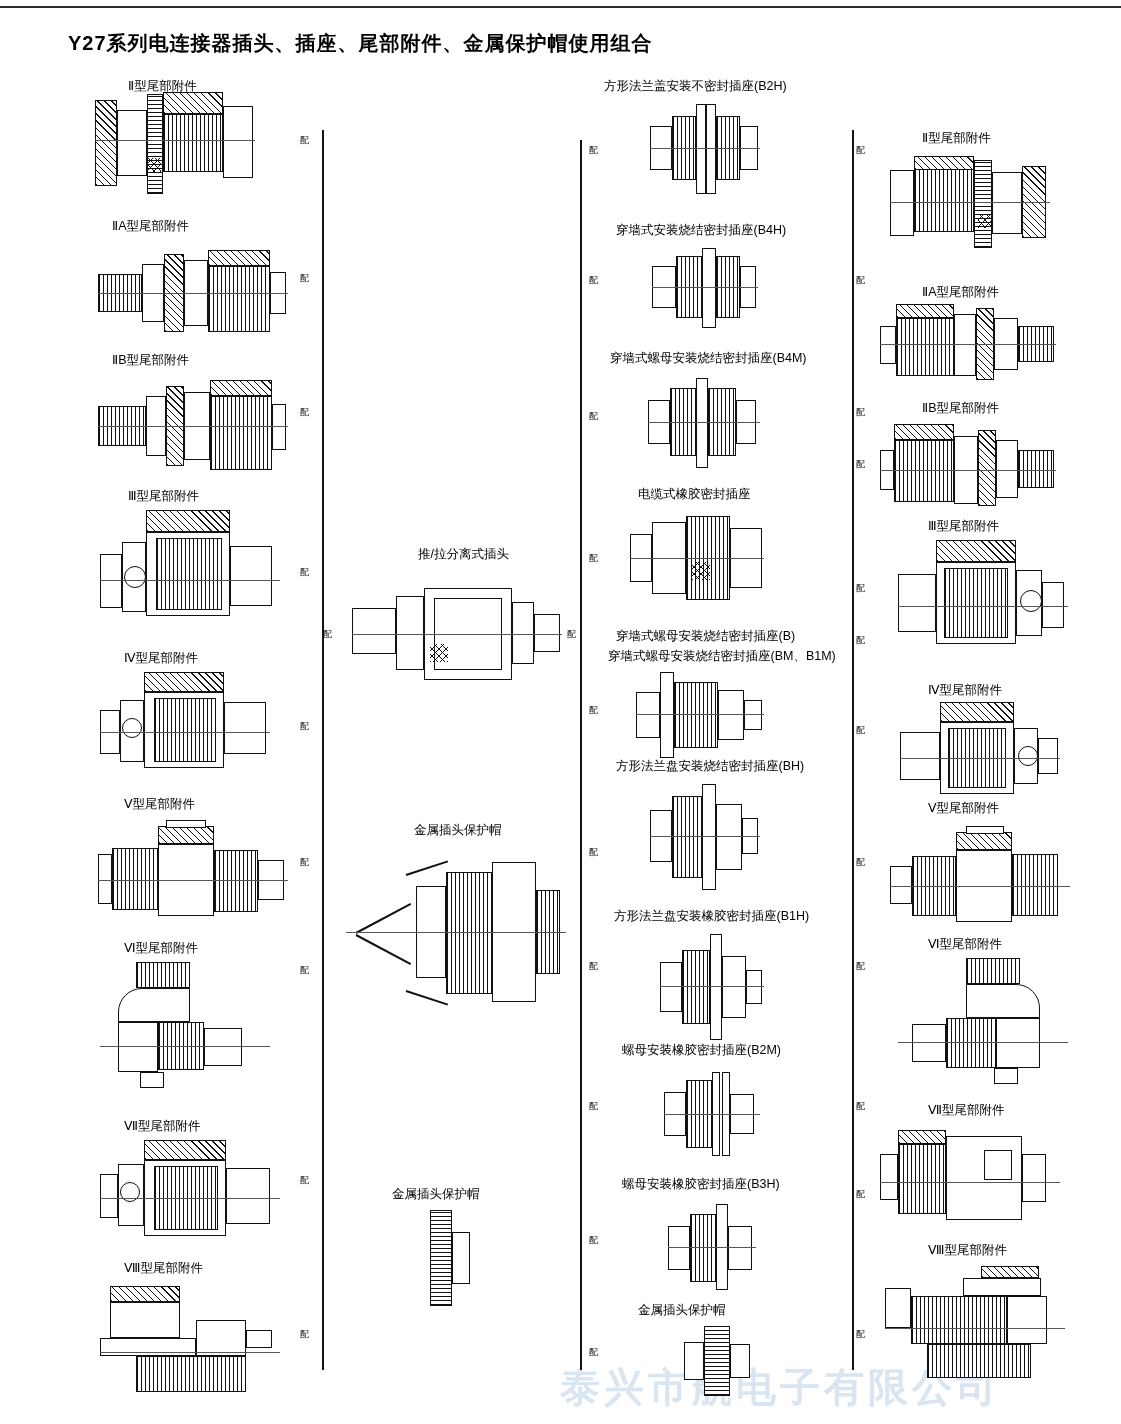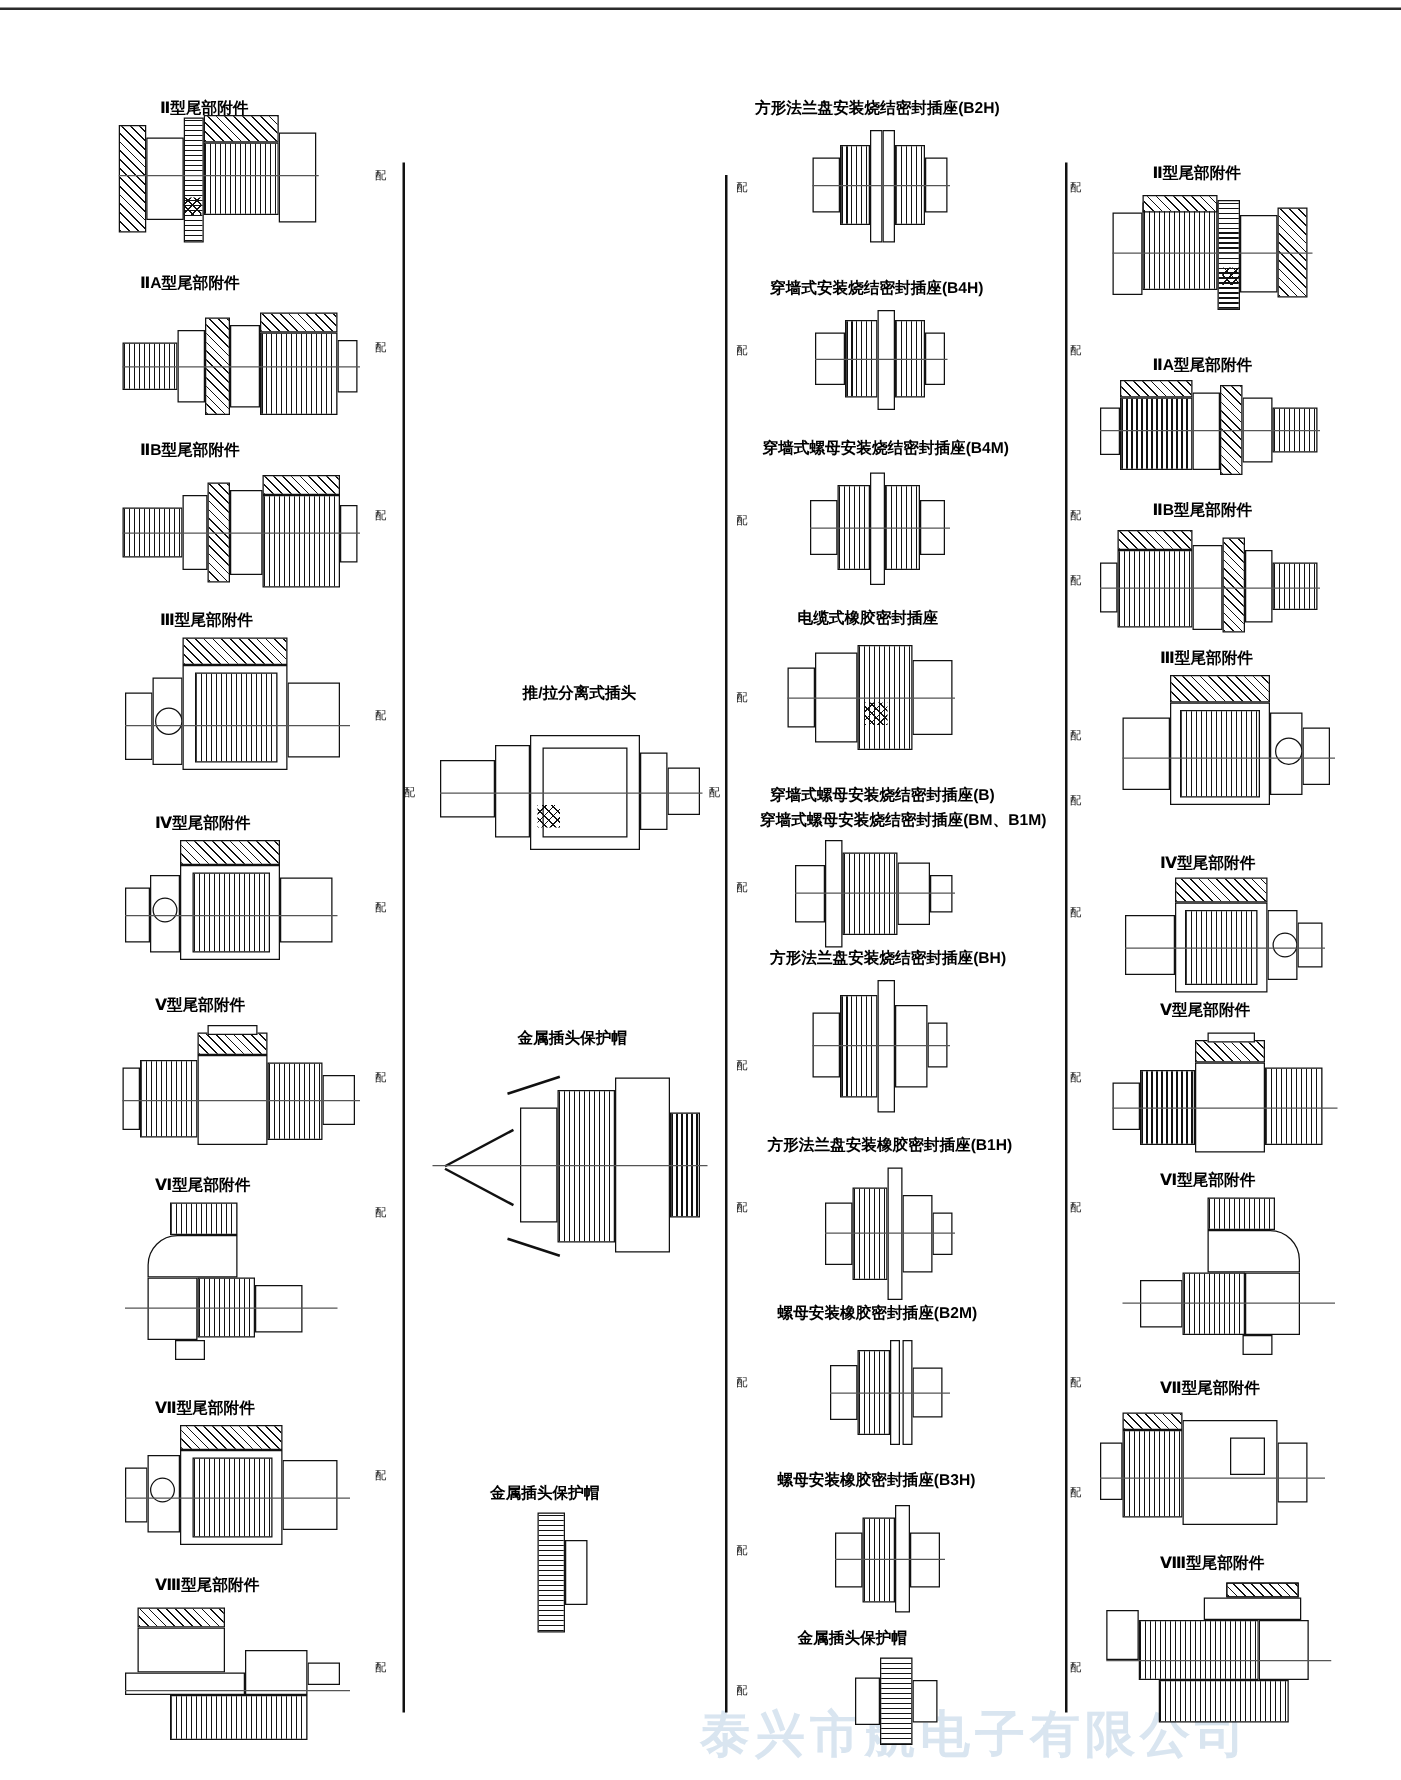--- a/index.html
+++ b/index.html
@@ -40,21 +40,21 @@
     font-size:40px;font-weight:bold;
     color:#d9e5f0;
     letter-spacing:4px;
     white-space:nowrap;
     pointer-events:none;
   }
 
   
   .cap{
     position:absolute;
-    font-size:12.5px;font-weight:bold;
+    font-size:12.5px;font-weight:normal;
     white-space:nowrap;
   }
 
   
   .rail{
     position:absolute;
     width:2px;background:#111;
   }
   
   .pei{
@@ -84,20 +84,21 @@
       repeating-linear-gradient(-45deg,#111 0 1px,transparent 1px 5px);
   }
 </style>
 </head>
 <body>
 
 <div class="page">
 
   <div class="topline"></div>
 
+  <div class="main-title">Y27系列电连接器插头、插座、尾部附件、金属保护帽使用组合</div>
 
   <div class="wm-bottom">泰兴市航电子有限公司</div>
 
   <div class="cap" style="left:128px;top:78px;">Ⅱ型尾部附件</div>
   <div class="dwg" style="left:95px;top:92px;width:160px;height:110px;">
     <div class="rf" style="left:0;top:8px;width:22px;height:86px;"></div>
     <div class="r" style="left:22px;top:18px;width:30px;height:66px;"></div>
     <div class="rh" style="left:52px;top:2px;width:16px;height:100px;"></div>
     <div class="rf" style="left:68px;top:0px;width:60px;height:22px;"></div>
     <div class="rv" style="left:68px;top:22px;width:60px;height:58px;"></div>
@@ -249,21 +250,21 @@
   <div class="pei" style="left:588px;top:412px;">配</div>
   <div class="pei" style="left:588px;top:554px;">配</div>
   <div class="pei" style="left:566px;top:630px;">配</div>
   <div class="pei" style="left:588px;top:706px;">配</div>
   <div class="pei" style="left:588px;top:848px;">配</div>
   <div class="pei" style="left:588px;top:962px;">配</div>
   <div class="pei" style="left:588px;top:1102px;">配</div>
   <div class="pei" style="left:588px;top:1236px;">配</div>
   <div class="pei" style="left:588px;top:1348px;">配</div>
 
-  <div class="cap" style="left:604px;top:78px;">方形法兰盘安装烧结密封插座(B2H)</div>
+  <div class="cap" style="left:604px;top:78px;">方形法兰盖安装不密封插座(B2H)</div>
   <div class="dwg" style="left:650px;top:104px;width:110px;height:90px;">
     <div class="r" style="left:0;top:22px;width:22px;height:44px;"></div>
     <div class="rv" style="left:22px;top:12px;width:24px;height:64px;"></div>
     <div class="r" style="left:46px;top:0px;width:10px;height:90px;"></div>
     <div class="r" style="left:56px;top:0px;width:10px;height:90px;"></div>
     <div class="rv" style="left:66px;top:12px;width:24px;height:64px;"></div>
     <div class="r" style="left:90px;top:22px;width:18px;height:44px;"></div>
     <div class="ln" style="left:0;top:44px;width:110px;height:1px;background:#555;"></div>
   </div>
 

